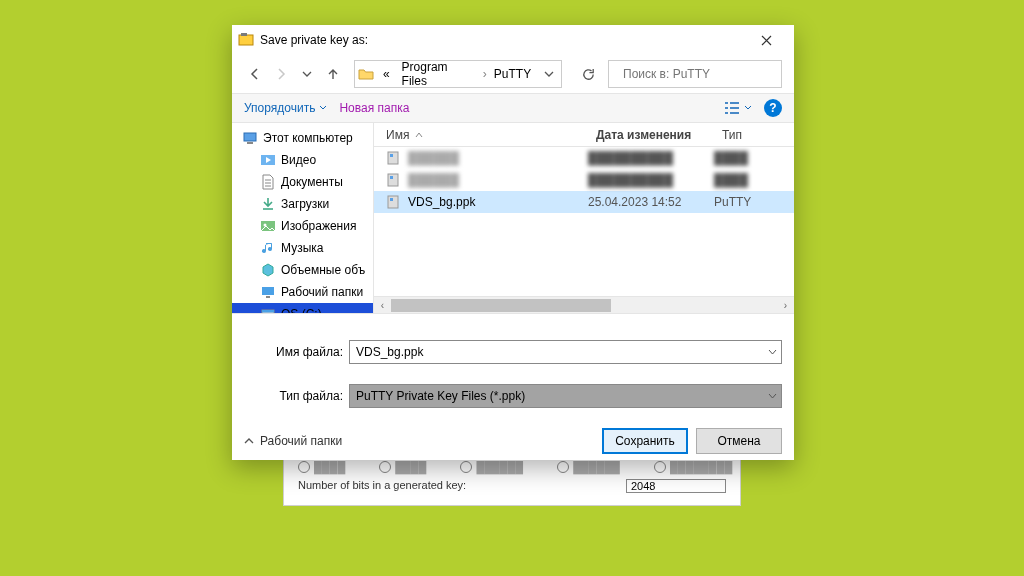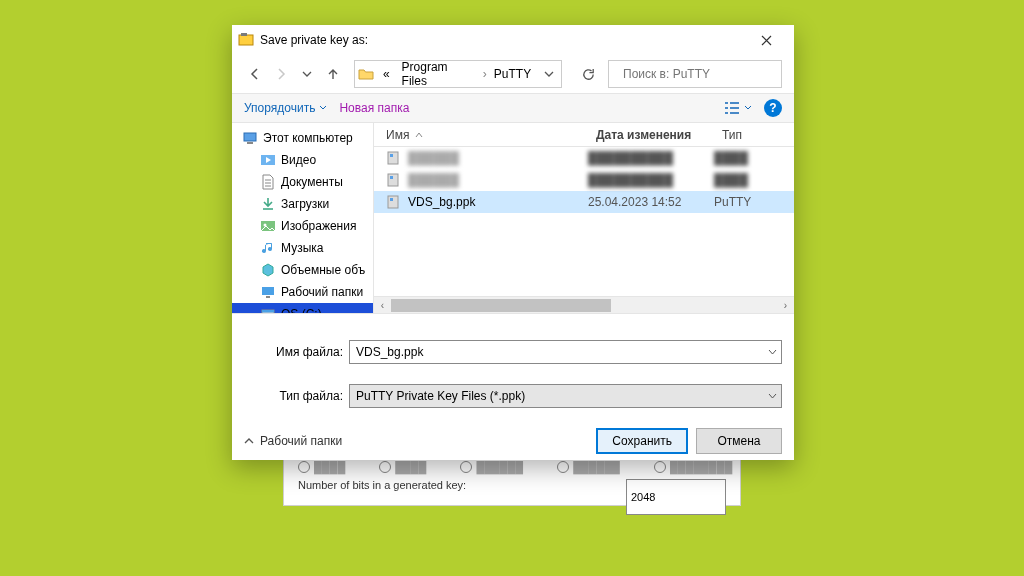--- a/index.html
+++ b/index.html
@@ -4,21 +4,21 @@
 <style>
   * { box-sizing: border-box; font-family: "Segoe UI", Tahoma, sans-serif; }
   body { margin:0; width:1024px; height:576px; background:#b3cf2f; position:relative; overflow:hidden; }
 
   
   .putty-bg { position:absolute; left:283px; top:456px; width:458px; height:50px; background:#fff; border:1px solid #d0d0d0; padding:4px 14px; font-size:11px; color:#333; }
   .putty-bg .radiorow { display:flex; gap:34px; margin-bottom:6px; }
   .putty-bg .radio { display:flex; align-items:center; gap:4px; color:#aaa; }
   .putty-bg .radio .circ { width:12px; height:12px; border-radius:50%; border:1px solid #888; display:inline-block; background:#fff;}
   .putty-bg .bitsrow { display:flex; align-items:flex-start; justify-content:space-between;}
-  .putty-bg input.bits { width:100px; height:36px; border:1px solid #888; font-size:11px; padding:0 4px;}
+  .putty-bg input.bits { width:100px; height:14px; border:1px solid #888; font-size:11px; padding:0 4px;}
 
   
   .dialog { position:absolute; left:232px; top:25px; width:562px; height:435px; background:#fff; box-shadow:0 8px 24px rgba(0,0,0,.3); display:flex; flex-direction:column; }
   .titlebar { height:30px; display:flex; align-items:center; padding:0 8px 0 6px; font-size:12px; }
   .titlebar .appicon { width:16px; height:16px; margin-right:6px; display:inline-flex; align-items:center; justify-content:center;}
   .titlebar .appicon svg { width:16px; height:16px; }
   .titlebar .title { flex:1; }
   .titlebar .close { width:40px; height:28px; display:flex; align-items:center; justify-content:center; cursor:default;}
   .navbar { height:38px; display:flex; align-items:center; padding:0 12px; gap:4px; }
   .navbtn { width:22px; height:22px; display:flex; align-items:center; justify-content:center; color:#666;}
@@ -64,25 +64,25 @@
   .hscroll .l,.hscroll .r{width:17px;height:17px;display:flex;align-items:center;justify-content:center;color:#666;font-size:10px;}
   .hscroll .track{flex:1;height:100%;position:relative;}
   .hscroll .thumb{position:absolute;left:0;top:2px;width:220px;height:13px;background:#c2c2c2;}
 
   .bottom { border-top:1px solid #e5e5e5; padding:6px 12px; font-size:12px;}
   .field{display:flex;align-items:center;margin:20px 0;}
   .field label{width:105px;text-align:right;padding-right:6px;}
   .field .inputwrap{flex:1;height:24px;border:1px solid #888;background:#fff;display:flex;align-items:center;}
   .field input{flex:1;border:none;outline:none;height:100%;padding:0 6px;font-size:12px;}
   .field .dd{width:18px;display:flex;align-items:center;justify-content:center;border-left:0px solid #ccc;color:#555;}
-  .field.select .inputwrap{background:#e5e5e5;}
+  .field.select .inputwrap{background:#a3a3a3;}
   .actions{display:flex;align-items:center;justify-content:space-between;margin-top:18px;}
   .hidef{display:flex;align-items:center;gap:6px;color:#333;}
   .btns{display:flex;gap:8px;}
-  .btn{height:26px;min-width:86px;padding:0 14px;border:1px solid #adadad;background:#e1e1e1;font-size:12px;display:flex;align-items:center;justify-content:center;}
+  .btn{height:26px;min-width:86px;padding:0 8px;border:1px solid #adadad;background:#e1e1e1;font-size:12px;display:flex;align-items:center;justify-content:center;}
   .btn.primary{border:2px solid #0078d7;background:#e5f1fb;}
 
   svg{display:block;}
 </style>
 </head>
 <body>
 
 <div class="putty-bg">
   <div class="radiorow">
     <span class="radio">

